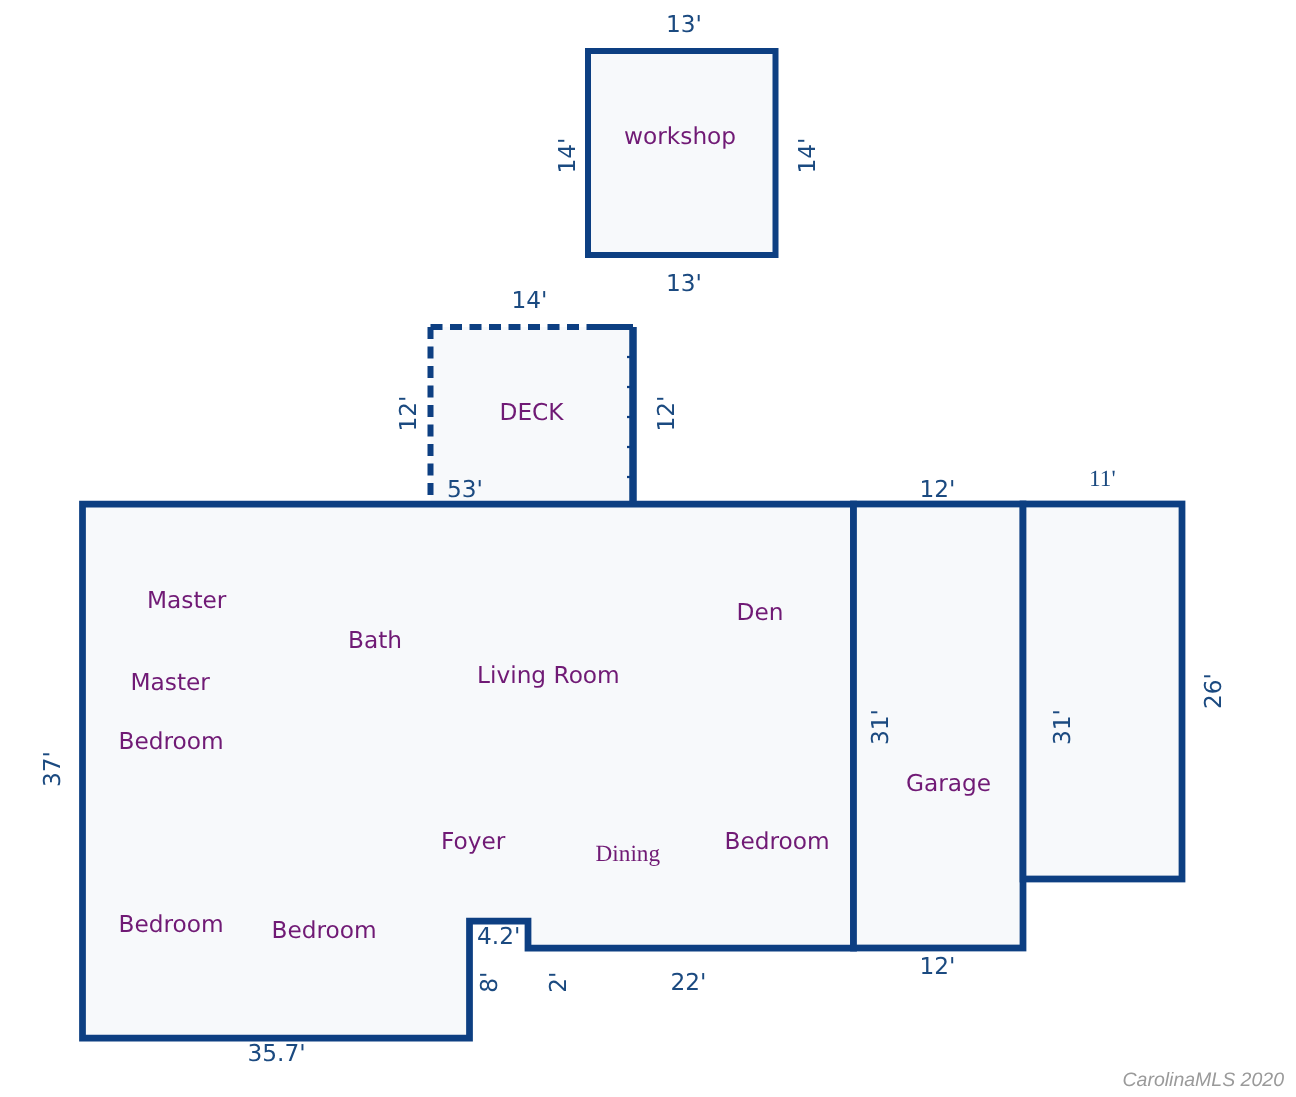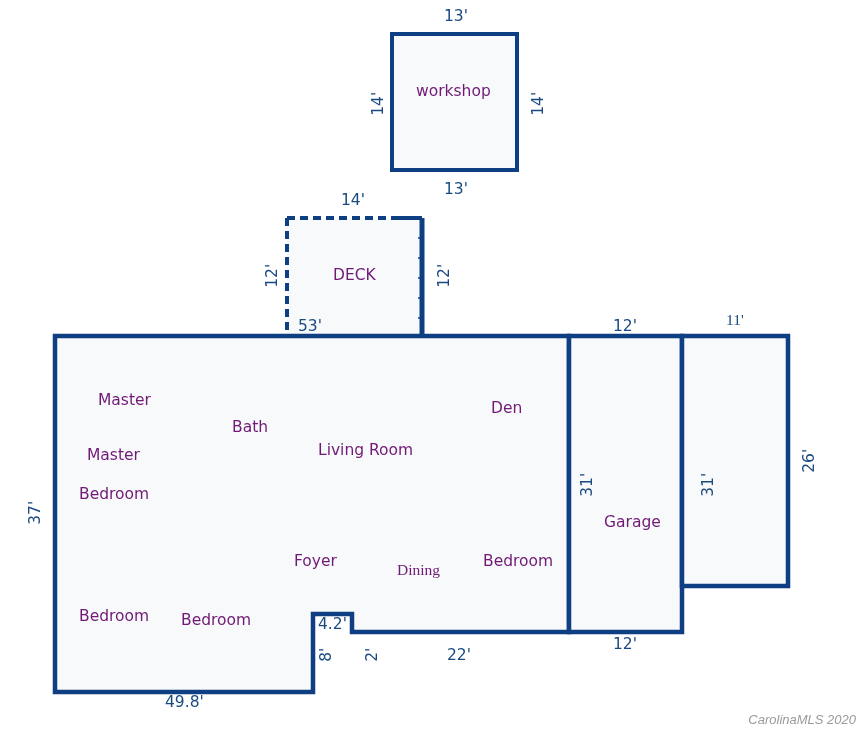--- a/index.html
+++ b/index.html
@@ -53,21 +53,21 @@
 <div class="dim rot" style="left:367px; top:96px;">14'</div>
 <div class="dim rot" style="left:527px; top:96px;">14'</div>
 
 <div class="lbl" style="left:333px; top:268px;text-align:center;">DECK</div>
 <div class="dim" style="left:341px; top:193px;">14'</div>
 <div class="dim rot" style="left:261px; top:268px;">12'</div>
 <div class="dim rot" style="left:433px; top:268px;">12'</div>
 
 <div class="dim" style="left:298px; top:319px;">53'</div>
 <div class="dim rot" style="left:24px; top:505px;">37'</div>
-<div class="dim" style="left:165px; top:695px;">49.8'</div>
+<div class="dim" style="left:165px; top:695px;">35.7'</div>
 <div class="dim" style="left:318px; top:617px;">4.2'</div>
 <div class="dim rot" style="left:320px; top:647px;">8'</div>
 <div class="dim rot" style="left:366px; top:647px;">2'</div>
 <div class="dim" style="left:447px; top:648px;">22'</div>
 
 <div class="lbl" style="left:98px; top:393px;">Master</div>
 <div class="lbl" style="left:232px; top:409px;margin-top:11px;">Bath</div>
 <div class="lbl" style="left:318px; top:443px;">Living Room</div>
 <div class="lbl" style="left:491px; top:401px;">Den</div>
 <div class="lbl" style="left:87px; top:448px;">Master</div>

